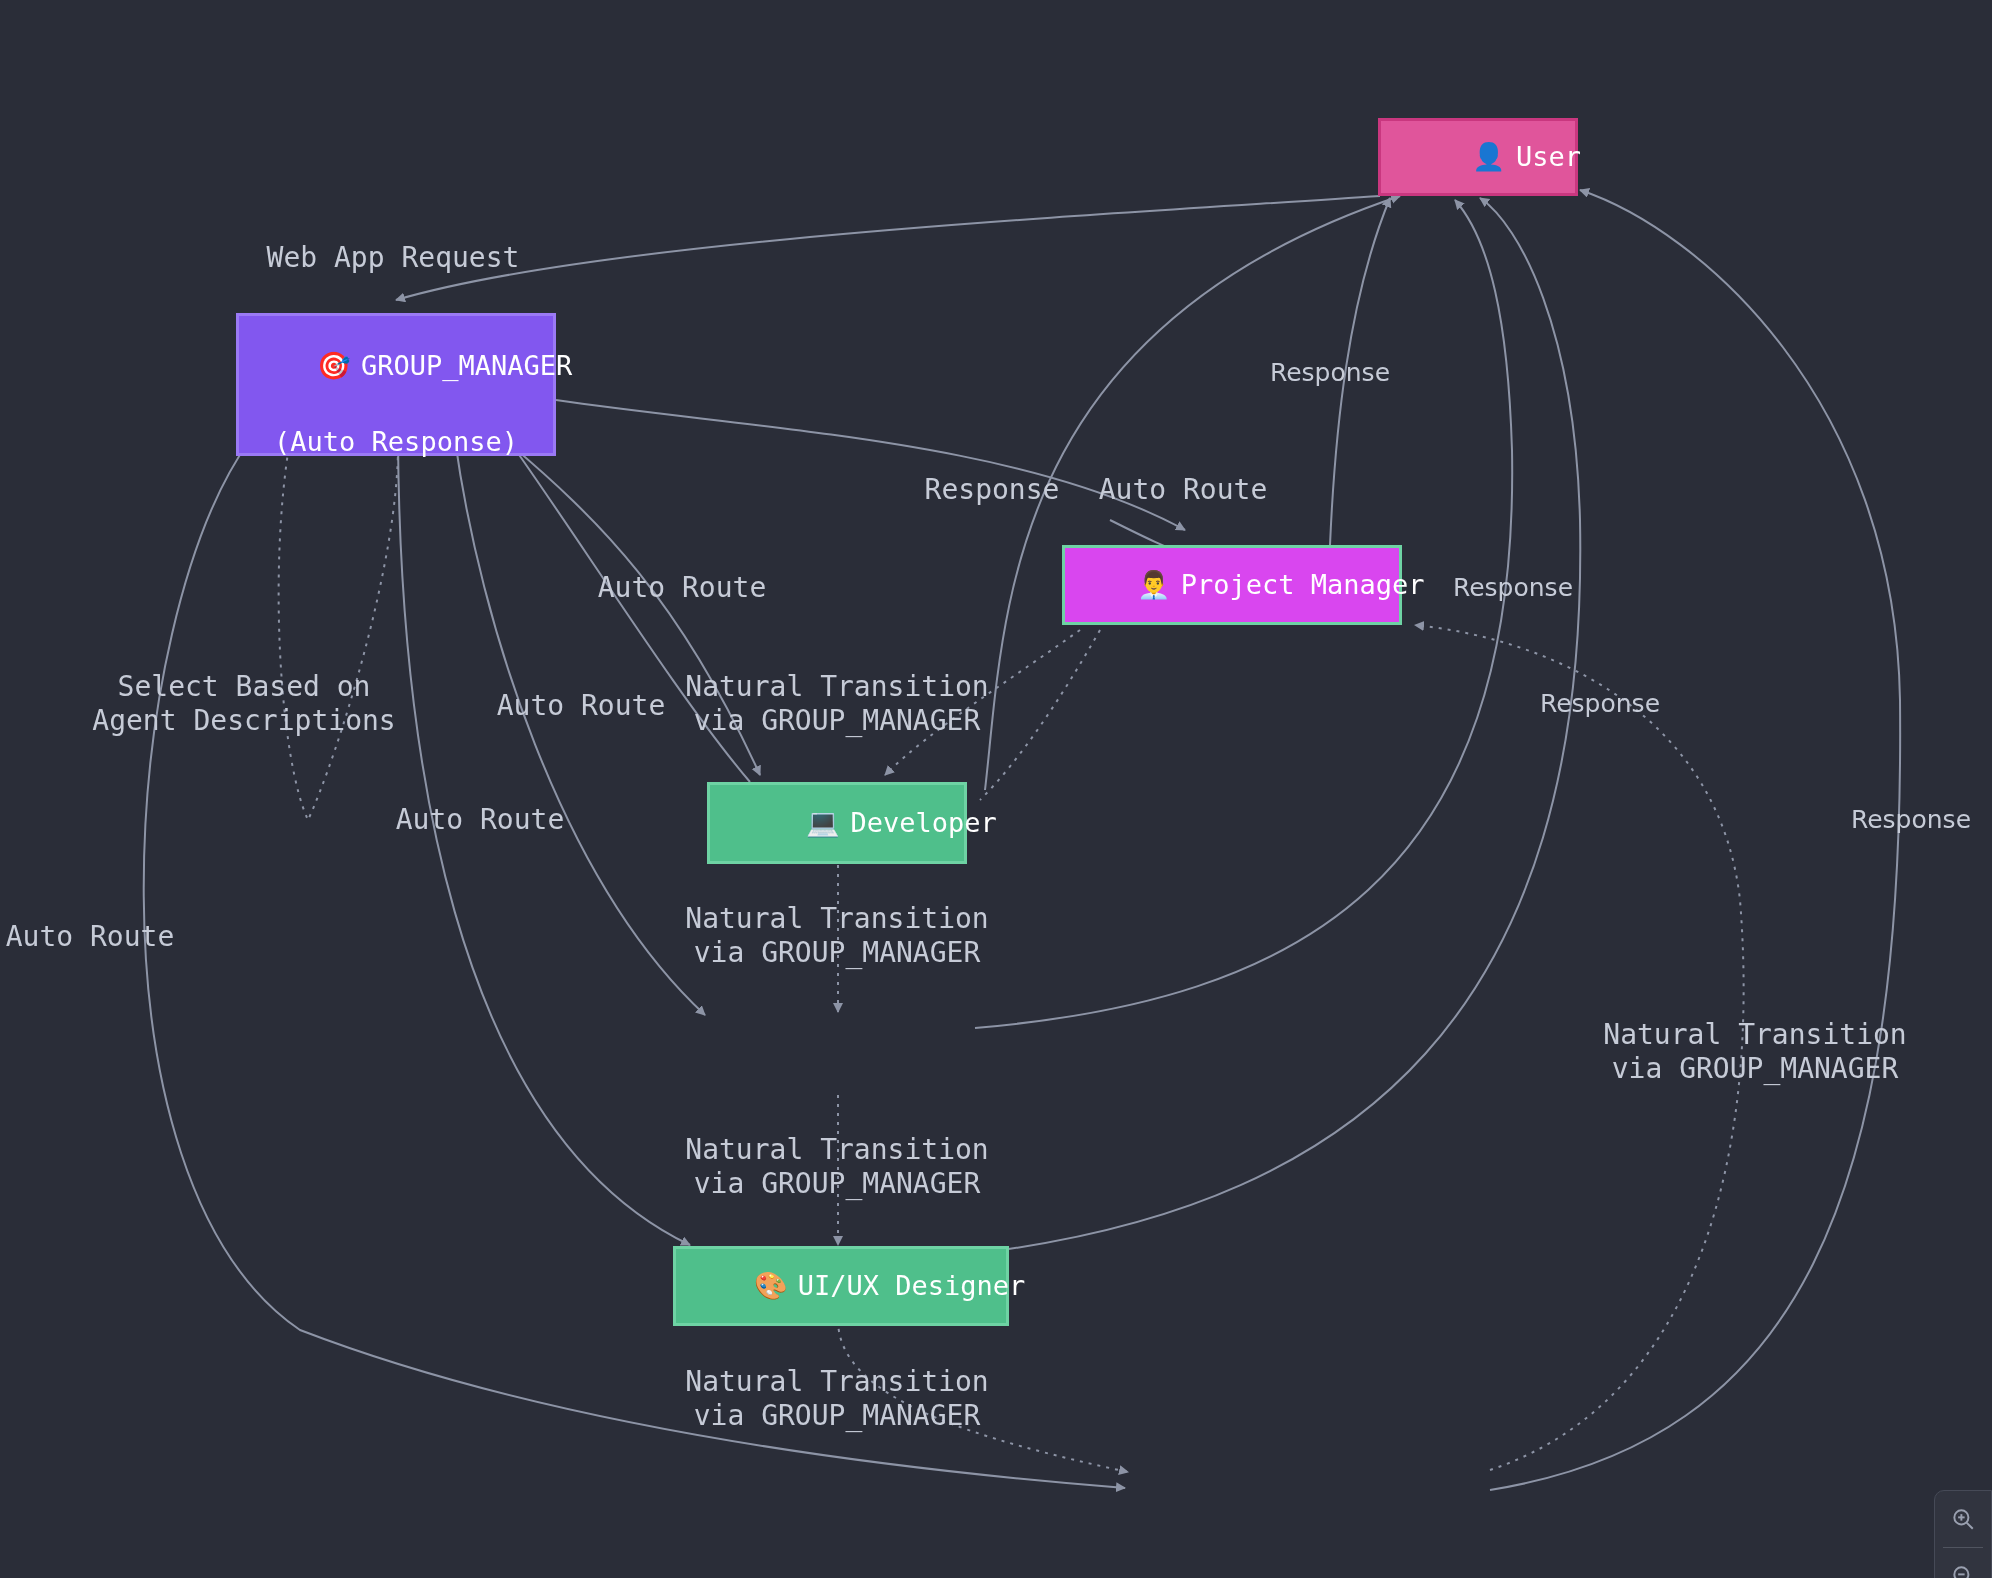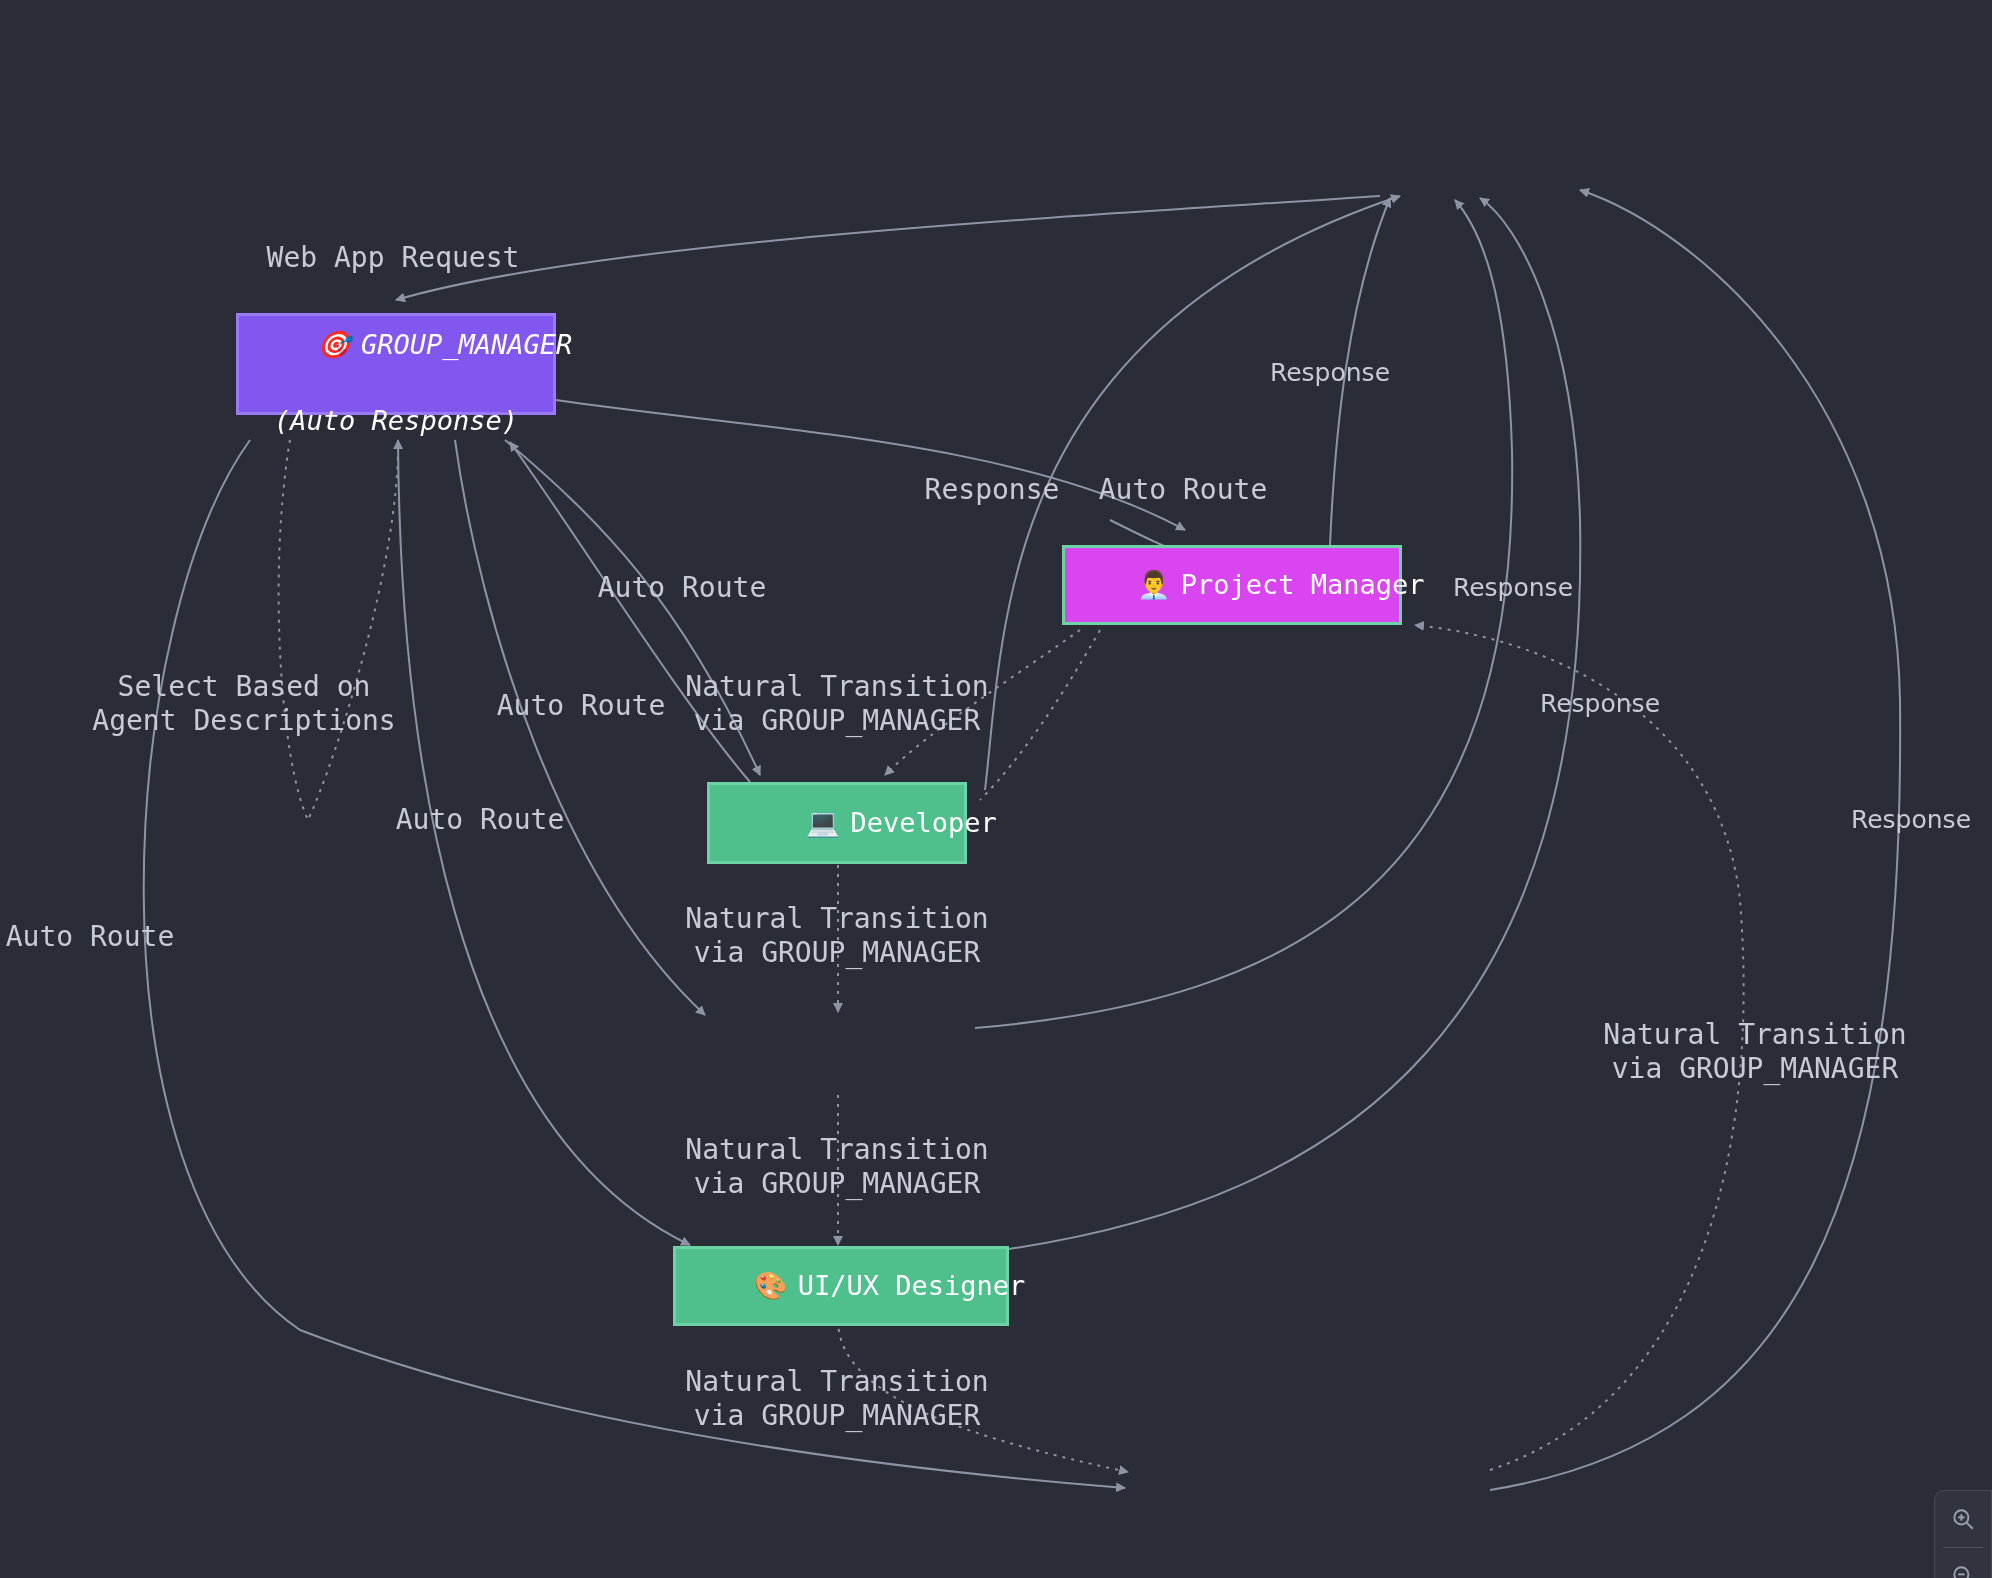--- a/index.html
+++ b/index.html
@@ -144,22 +144,27 @@
 
     <path class="edge-path" d="M1490,1490 C1800,1440 1905,1200 1900,700 C1895,400 1700,230 1580,190" marker-end="url(#ah)"></path>
 
     <path class="edge-path dotted" d="M1490,1470 C1700,1400 1760,1150 1740,900 C1720,720 1560,640 1415,625" marker-end="url(#ah)"></path>
 
     <path class="edge-path dotted" d="M1100,630 C1060,700 1020,760 980,800"></path>
 
     <path class="edge-path" d="M1110,520 C1140,535 1170,550 1200,560" marker-end="url(#ah)"></path>
   </svg>
 
-
-  <div class="node" style="left:236px; top:313px; width:320px; height:102px; background:#8257ef; border-color:#9b7af5;font-style:italic;">
+  <div class="node" style="left:1378px; top:118px; width:200px; height:78px; background:#e0559b; border-color:#c9377f;">
+    <span class="node-label">
+      <span class="node-emoji">👤</span><span>User</span>
+    </span>
+  </div>
+
+  <div class="node" style="left:236px; top:313px; width:320px; height:143px; background:#8257ef; border-color:#9b7af5;">
     <span class="node-label">
       <span class="node-emoji">🎯</span><span>GROUP_MANAGER</span>
     </span>
     <span class="node-label">(Auto Response)</span>
   </div>
 
   <div class="node" style="left:1062px; top:545px; width:340px; height:80px; background:#d946ef; border-color:#6ed3a4;">
     <span class="node-label">
       <span class="node-emoji">👨‍💼</span><span>Project Manager</span>
     </span>

